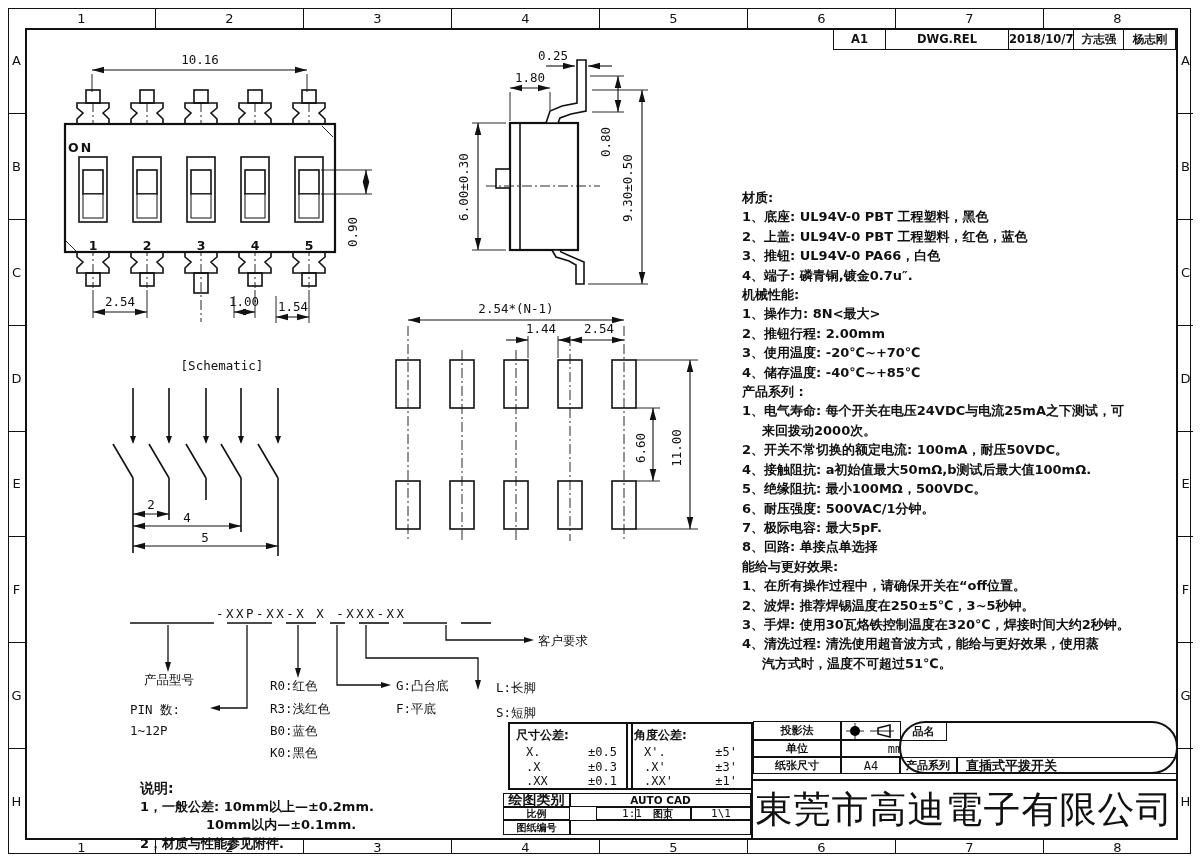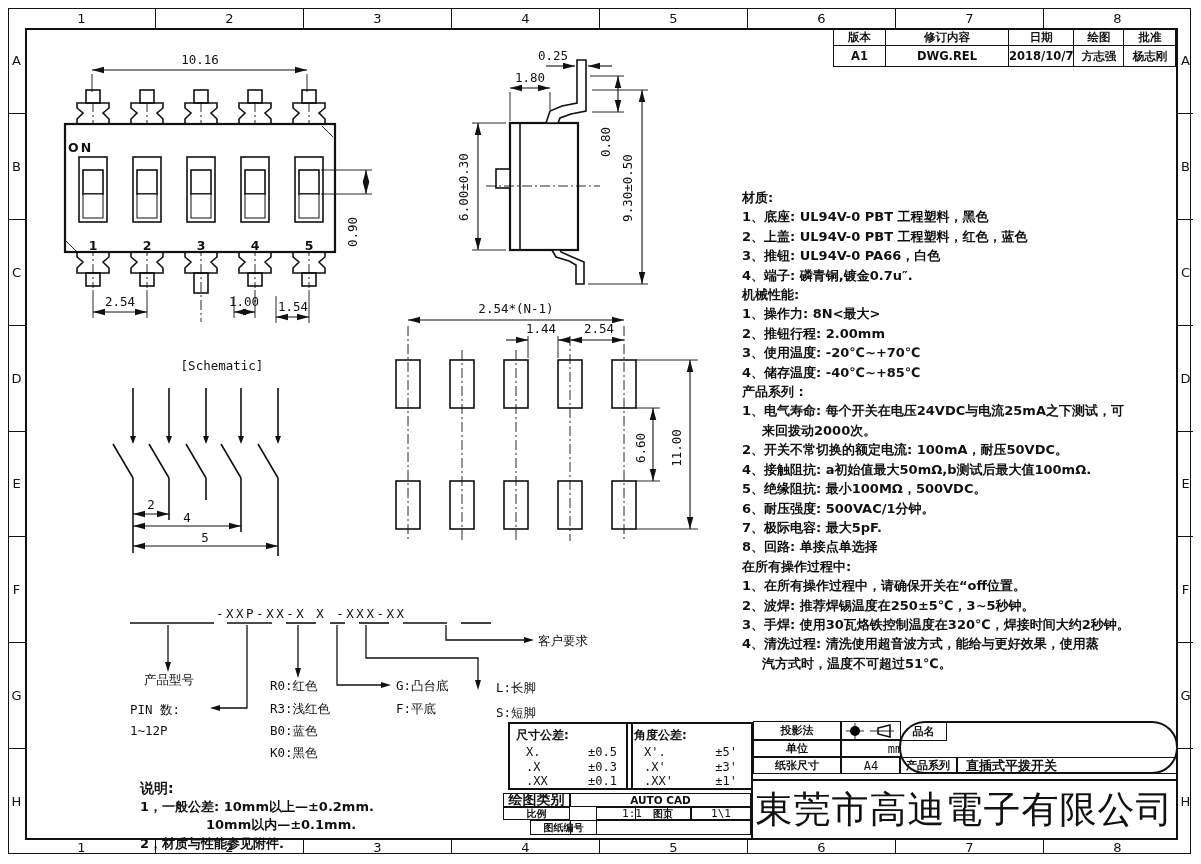--- a/index.html
+++ b/index.html
@@ -89,27 +89,20 @@
 
   <table class="rev">
     <colgroup>
         <col style="width:52px">
         <col style="width:123px">
         <col style="width:54px">
         <col style="width:50px">
         <col style="width:52px">
       </colgroup>
     <tbody>
-        <tr style="height:17px">
-      <td>版本</td>
-      <td>修订内容</td>
-      <td>日期</td>
-      <td>绘图</td>
-      <td>批准</td>
-    </tr>
     <tr style="height:21px">
       <td>A1</td>
       <td>DWG.REL</td>
       <td>2018/10/7</td>
       <td>方志强</td>
       <td>杨志刚</td>
     </tr>
   </tbody>
     </table>
 
@@ -399,21 +392,21 @@
     <div>4、储存温度: -40℃~+85℃</div>
     <div>产品系列 :</div>
     <div>1、电气寿命: 每个开关在电压24VDC与电流25mA之下测试，可</div>
     <div class="cont">来回拨动2000次。</div>
     <div>2、开关不常切换的额定电流: 100mA，耐压50VDC。</div>
     <div>4、接触阻抗: a初始值最大50mΩ,b测试后最大值100mΩ.</div>
     <div>5、绝缘阻抗: 最小100MΩ，500VDC。</div>
     <div>6、耐压强度: 500VAC/1分钟。</div>
     <div>7、极际电容: 最大5pF.</div>
     <div>8、回路: 单接点单选择</div>
-    <div>在所有操作过程中:</div>
+    <div>能给与更好效果:</div>
     <div>1、在所有操作过程中，请确保开关在“off位置。</div>
     <div>2、波焊: 推荐焊锡温度在250±5℃，3~5秒钟。</div>
     <div>3、手焊: 使用30瓦烙铁控制温度在320℃，焊接时间大约2秒钟。</div>
     <div>4、清洗过程: 清洗使用超音波方式，能给与更好效果，使用蒸</div>
     <div class="cont">汽方式时，温度不可超过51℃。</div>
   </div>
 
   <div class="tolbox" style="left:501px;top:722px;width:125px;height:68px;margin-left:7px;">
     <div class="tt">尺寸公差:</div>
     <div class="tr">
@@ -464,18 +457,18 @@
   <div class="cell mono" style="left:841px;top:757px;width:60px;height:17px;font-size:12px;">A4</div>
   <div class="cell" style="left:899px;top:757px;width:58px;height:17px;">产品系列</div>
   <div class="cell" style="left:957px;top:757px;width:221px;height:17px;justify-content:flex-start;padding-left:8px;font-size:13px;">直插式平拨开关</div>
 
   <div class="cell" style="left:503px;top:793px;width:67px;height:14px;font-size:14px;">绘图类别</div>
   <div class="cell" style="left:570px;top:793px;width:181px;height:14px;font-size:10.5px;">AUTO CAD</div>
   <div class="cell" style="left:503px;top:807px;width:67px;height:13px;font-size:10px;">比例</div>
   <div class="cell mono" style="left:596px;top:807px;width:72px;height:13px;font-size:11px;">1:1</div>
   <div class="cell" style="left:635px;top:807px;width:56px;height:13px;font-size:10px;">图页</div>
   <div class="cell mono" style="left:691px;top:807px;width:60px;height:13px;font-size:11px;">1\1</div>
-  <div class="cell" style="left:503px;top:820px;width:67px;height:15px;font-size:10px;margin-left:27px;">图纸编号</div>
+  <div class="cell" style="left:503px;top:820px;width:67px;height:15px;font-size:10px;">图纸编号</div>
   <div class="cell" style="left:570px;top:820px;width:181px;height:15px;"></div>
 
   <div class="company">東莞市高迪電子有限公司</div>
 
 </div>
 
 </body></html>

